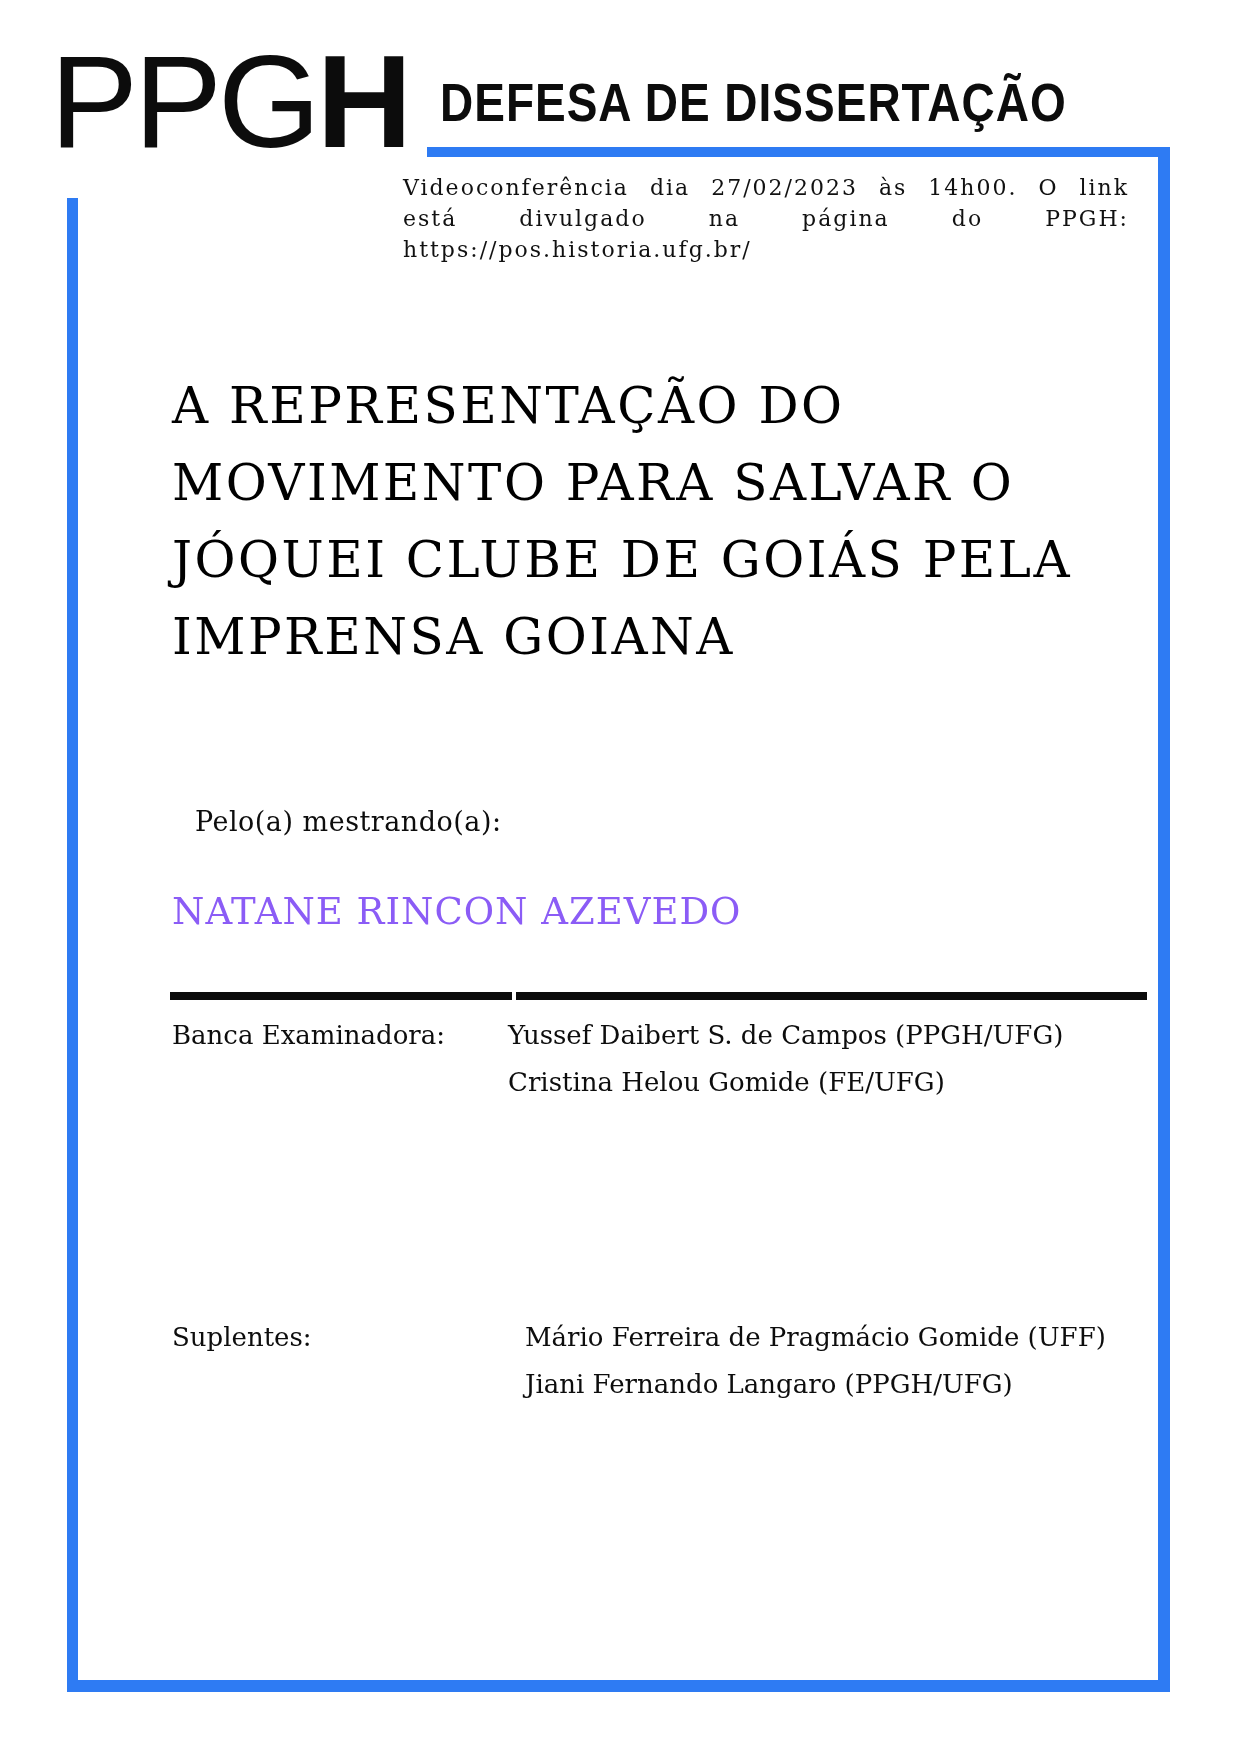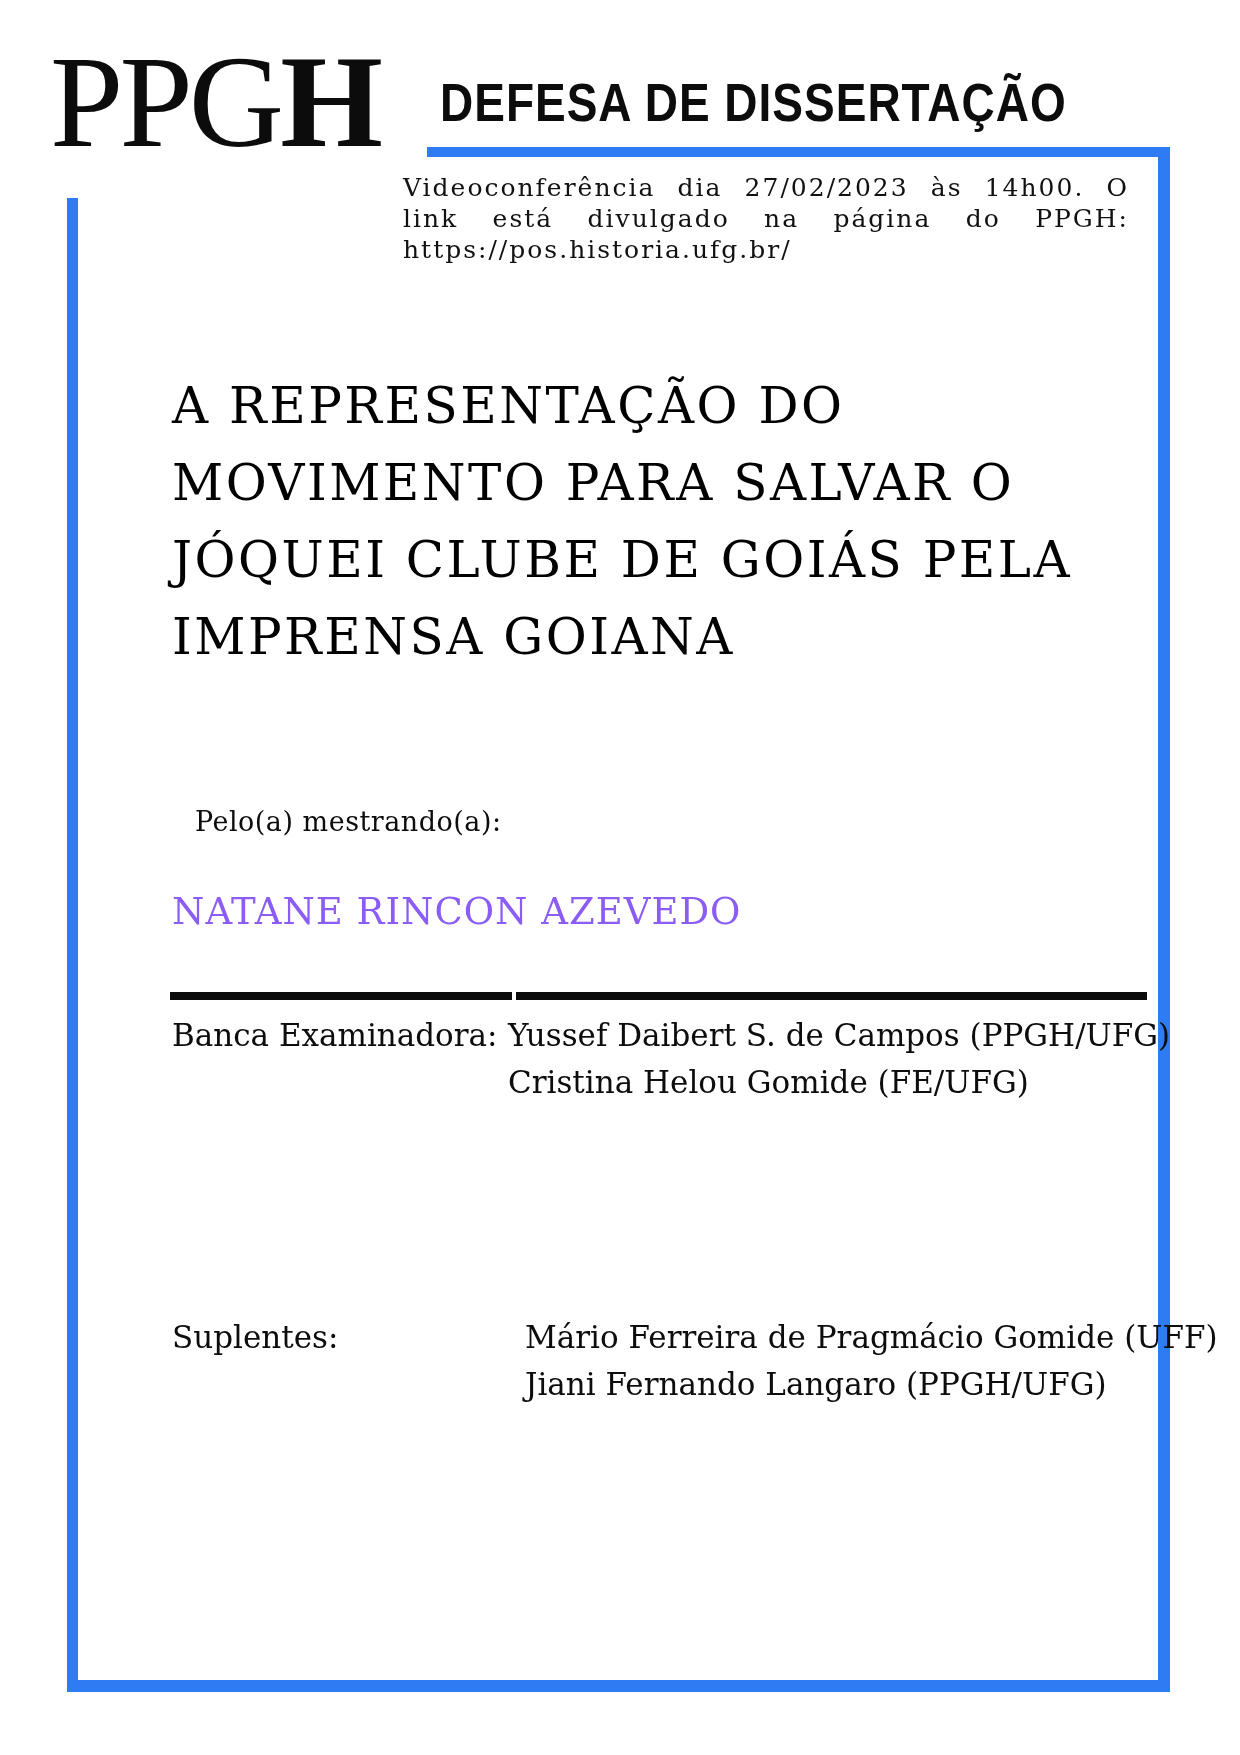--- a/index.html
+++ b/index.html
@@ -10,21 +10,21 @@
     position: relative;
     width: 1240px;
     height: 1755px;
     background: #ffffff;
     overflow: hidden;
   }
   
   .logo {
     position: absolute;
     left: 50px; top: 36px;
-    font-family: Liberation Serif, serif;
+    font-family: Liberation Sans, sans-serif;
     font-size: 132px;
     line-height: 1;
     letter-spacing: -4px;
     color: #0c0c0c;
     white-space: nowrap;
   }
   .logo .lt { font-weight: 400; }
   .logo .bd { font-weight: 700; }
   
   .defesa {
@@ -42,21 +42,21 @@
   
   .bar-top    { position: absolute; left: 427px;  top: 147px;  width: 743px;  height: 10px; background: var(--accent); }
   .bar-right  { position: absolute; left: 1158px; top: 147px;  width: 12px;   height: 1545px; background: var(--accent); }
   .bar-left   { position: absolute; left: 67px;   top: 198px;  width: 11px;   height: 1494px; background: var(--accent); }
   .bar-bottom { position: absolute; left: 67px;   top: 1680px; width: 1103px; height: 12px; background: var(--accent); }
   
   .notice {
     position: absolute;
     left: 403px; top: 172px;
     width: 726px;
-    font-size: 25px;
+    font-size: 22px;
     line-height: 31px;
     letter-spacing: 2px;
     word-spacing: 4px;
     color: #111111;
     text-align: justify;
     text-align-last: left;
   }
   
   .title {
     position: absolute;
@@ -85,21 +85,21 @@
   }
   
   .rule-a { position: absolute; left: 170px; top: 992px; width: 342px; height: 8px; background: #0b0b0b; }
   .rule-b { position: absolute; left: 516px; top: 992px; width: 631px; height: 8px; background: #0b0b0b; }
   
   .row {
     position: absolute;
     left: 172px;
     width: 990px;
     display: flex;
-    font-size: 31px;
+    font-size: 26px;
     line-height: 47px;
     color: #0d0d0d;
   }
   .row .label { width: 336px; flex: 0 0 336px; }
   .row .names { flex: 1; }
   .committee  { top: 1012px; }
   .substitutes{ top: 1314px; gap: 17px; }
   .names div { white-space: nowrap; }
 </style>
 </head>

